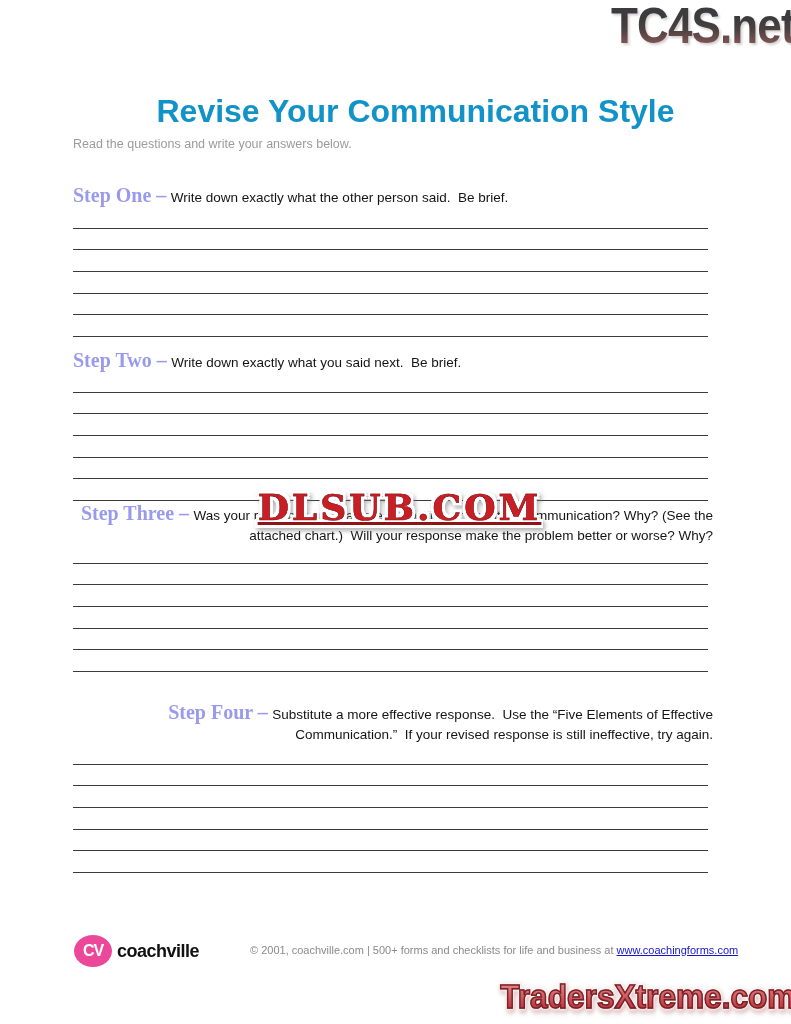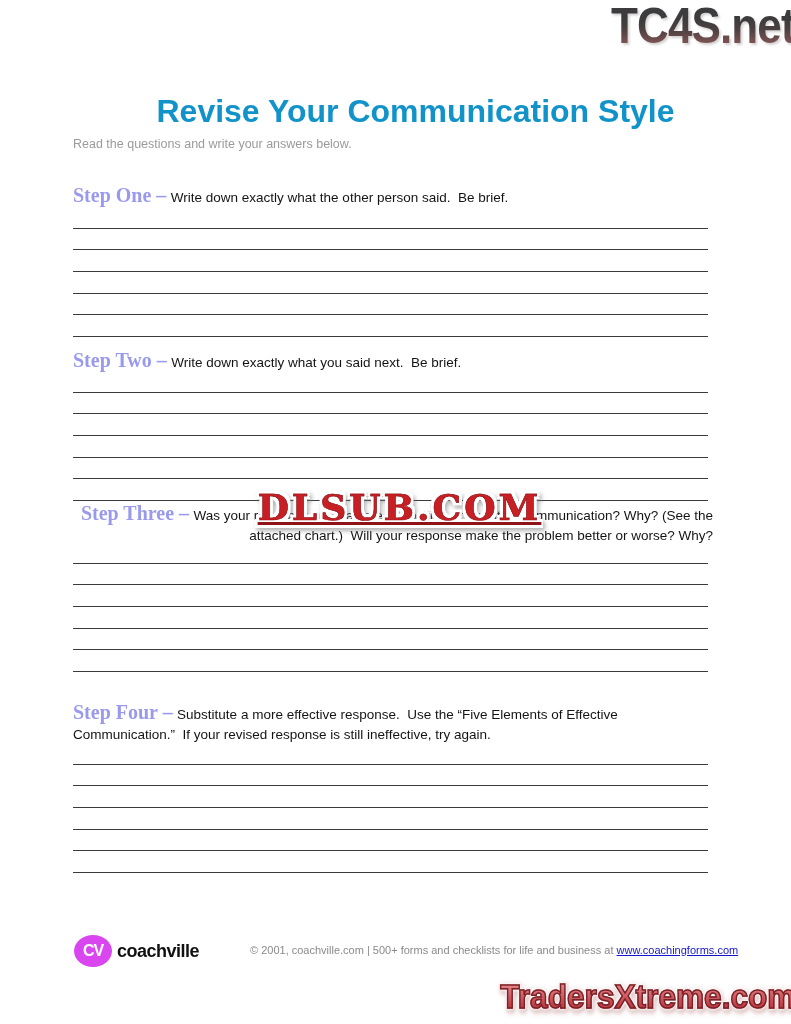--- a/index.html
+++ b/index.html
@@ -62,36 +62,36 @@
   .subtitle {
     position:absolute; top:137px; left:73px;
     font-size:12.5px; color:#9b9b9b;
   }
 
   
   .step { position:absolute; left:73px; width:640px; }
   .step-1 { top:186px; }
   .step-2 { top:351px; }
   .step-3 { top:504px;text-align:right; }
-  .step-4 { top:703px; }
+  .step-4 { top:703px;text-align:right; }
   .step-head { margin:0; line-height:19px; }
   .step-label { font-size:20px; font-weight:bold; color:#9999ee;font-family:Liberation Serif, serif; }
   .step-text  { font-size:13.5px; color:#141414; white-space:pre-wrap; }
   .lines { width:635px; }
   .step-1 .lines { margin-top:0px; }
   .step-2 .lines { margin-top:-1px; }
   .step-3 .lines { margin-top:-3px; }
   .step-4 .lines { margin-top:-1px; }
   .answer-line { height:20.7px; border-bottom:1px solid #3b3b3b; }
 
   
   .logo-ellipse {
     position:absolute; left:74px; top:935px;
     width:38px; height:32px; border-radius:50%;
-    background:#d946ef; color:#ffffff;
+    background:#ec4899; color:#ffffff;
     font-size:16px; font-weight:bold; letter-spacing:-1px;
     text-align:center; line-height:32px;
   }
   .brand {
     position:absolute; left:117px; top:941px;
     font-size:18px; font-weight:bold; color:#111; letter-spacing:-.5px;
   }
   .copyright {
     position:absolute; left:250px; top:944px;
     font-size:11px; color:#8a8a8a; white-space:pre-wrap;

